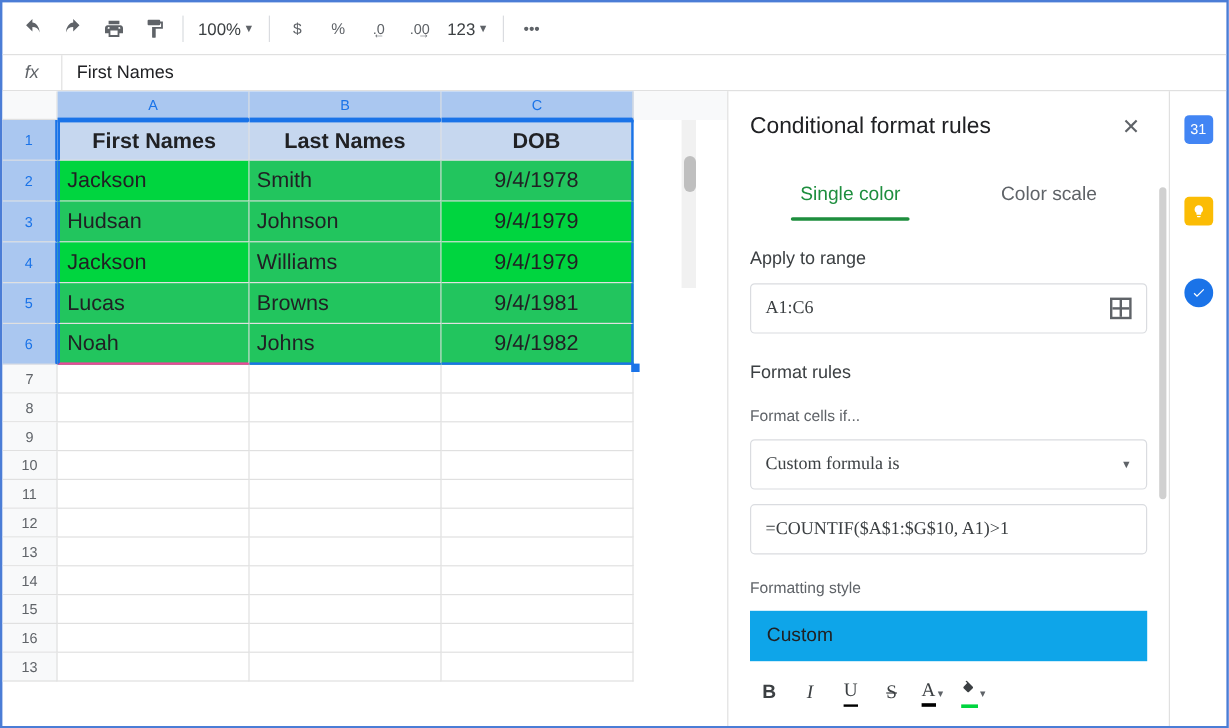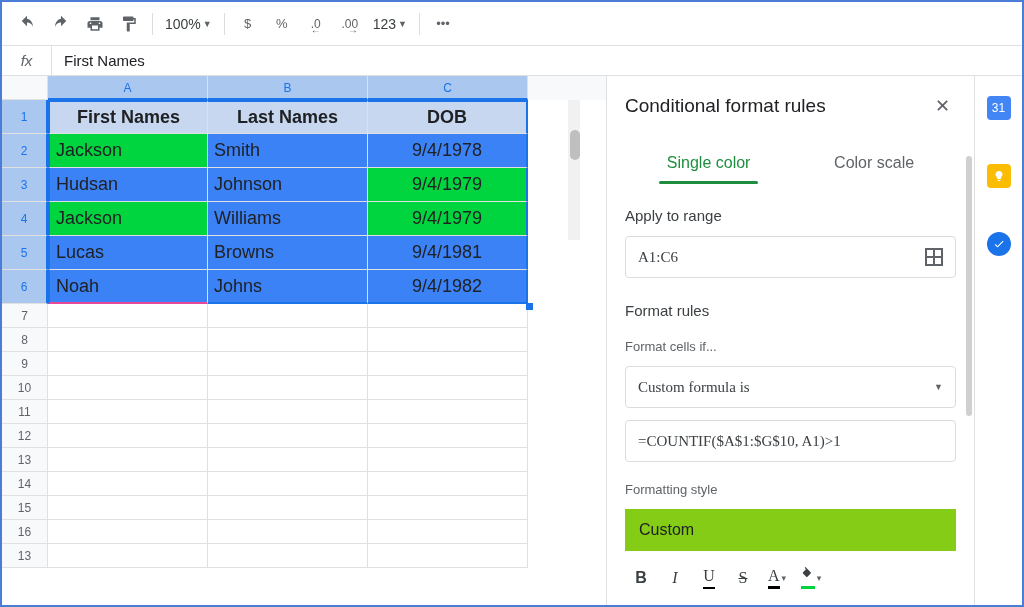--- a/index.html
+++ b/index.html
@@ -16,42 +16,42 @@
 .sheet-area { flex: 1; overflow: hidden; position: relative; }
 .col-headers { display: flex; height: 24px; position: sticky; top: 0; background: #f8f9fa; }
 .corner-cell { width: 46px; height: 24px; background: #f8f9fa; border-right: 1px solid #e0e0e0; border-bottom: 1px solid #e0e0e0; }
 .col-header { width: 160px; text-align: center; font-size: 12px; color: #5f6368; line-height: 24px; background: #f8f9fa; border-right: 1px solid #e0e0e0; border-bottom: 1px solid #e0e0e0; }
 .col-header.sel { background: #aac7f0; color: #1a73e8; border-bottom: 2px solid #1a73e8; }
 .row { display: flex; height: 34px; }
 .row-header { width: 46px; background: #f8f9fa; border-right: 1px solid #e0e0e0; border-bottom: 1px solid #e0e0e0; text-align: center; font-size: 12px; color: #5f6368; line-height: 34px; }
 .row-header.sel { background: #aac7f0; color: #1a73e8; border-right: 2px solid #1a73e8; }
 .cell { width: 160px; height: 100%; border-right: 1px solid #e0e0e0; border-bottom: 1px solid #e0e0e0; padding: 0 6px; display: flex; align-items: center; font-size: 18px; color: #202124; }
 .header-cell { background: #c6d7ef; font-weight: bold; justify-content: center; }
-.data-cell { background: #3b82f6; }
+.data-cell { background: #22c55e; }
 .hl-green { background: #00d53f !important; }
 .data-center { justify-content: center; }
 .empty-row .row-header { line-height: 24px; }
 .empty-row { height: 24px; }
 .selection-handle { position: absolute; width: 7px; height: 7px; background: #1a73e8; }
 .panel { width: 368px; border-left: 1px solid #e0e0e0; display: flex; flex-direction: column; padding: 0 18px; position: relative; }
 .panel-header { display: flex; align-items: center; justify-content: space-between; height: 60px; }
 .panel-title { font-size: 19px; color: #202124; font-weight: 400; }
 .close-x { font-size: 18px; color: #5f6368; cursor: pointer; padding: 6px; }
 .tabs { display: flex; justify-content: space-around; border-bottom: 1px solid transparent; margin-top: 8px; }
 .tab { padding: 10px 8px; font-size: 16px; color: #5f6368; cursor: pointer; position: relative; }
 .tab.active { color: #1e8e3e; font-weight: 500; }
 .tab.active::after { content: ""; position: absolute; bottom: -2px; left: 0; right: 0; height: 3px; background: #1e8e3e; border-radius: 2px; }
 .section-label { font-size: 15px; color: #3c4043; margin-top: 24px; font-weight: 500; }
 .sub-label { font-size: 13px; color: #5f6368; margin-top: 20px; }
 .input-box { border: 1px solid #dadce0; border-radius: 4px; height: 42px; display: flex; align-items: center; padding: 0 12px; margin-top: 12px; font-size: 15px; color: #3c4043; justify-content: space-between; font-family: Liberation Serif, serif; }
 .grid-icon-small { width: 18px; height: 18px; border: 2px solid #5f6368; position: relative; }
 .grid-icon-small::before, .grid-icon-small::after { content: ""; position: absolute; background: #5f6368; }
 .grid-icon-small::before { top: 50%; left: 0; right: 0; height: 2px; transform: translateY(-50%); }
 .grid-icon-small::after { left: 50%; top: 0; bottom: 0; width: 2px; transform: translateX(-50%); }
-.style-preview { background: #84cc16; height: 42px; display: flex; align-items: center; padding: 0 14px; margin-top: 12px; font-size: 16px; color: #202124; }
+.style-preview { background: #0ea5e9; height: 42px; display: flex; align-items: center; padding: 0 14px; margin-top: 12px; font-size: 16px; color: #202124; }
 .format-icons { display: flex; gap: 2px; margin-top: 12px; }
 .fmt-btn { width: 32px; height: 30px; display: flex; align-items: center; justify-content: center; font-size: 16px; color: #3c4043; cursor: pointer; font-family: Georgia, serif; }
 .fmt-btn.bold { font-family: Arial; font-weight: bold; }
 .fmt-btn .underline-bar { border-bottom: 2px solid #000; padding-bottom: 2px; }
 .fill-indicator { display: inline-block; border-bottom: 3px solid #00d53f; padding-bottom: 1px; }
 .side-rail { width: 48px; border-left: 1px solid #e0e0e0; display: flex; flex-direction: column; align-items: center; gap: 44px; padding-top: 20px; }
 .rail-icon { width: 24px; height: 24px; border-radius: 4px; display: flex; align-items: center; justify-content: center; font-size: 12px; color: #fff; cursor: pointer; }
 .scrollbar-v { position: absolute; right: 0; top: 24px; width: 14px; height: 200px; background: #f1f1f1; }
 .scrollbar-thumb-v { position: absolute; top: 80px; width: 10px; left: 2px; height: 50px; background: #bfbfbf; border-radius: 6px; }
 .panel-scroll { position: absolute; right: 2px; top: 80px; width: 6px; height: 260px; background: #d0d0d0; border-radius: 3px; }

